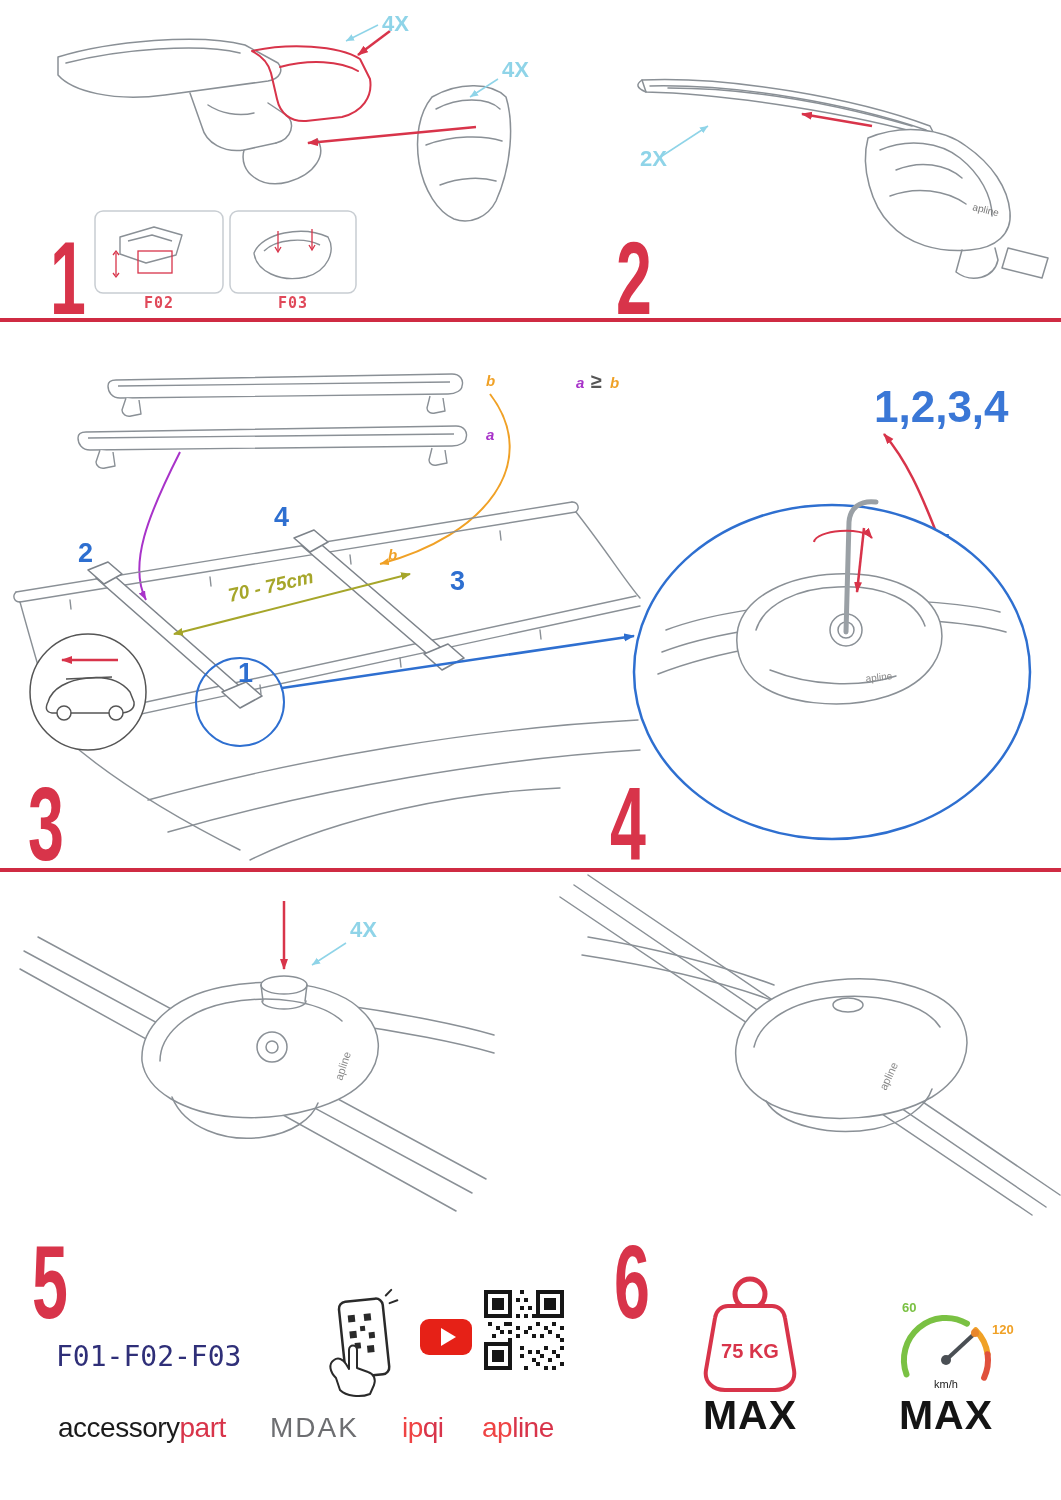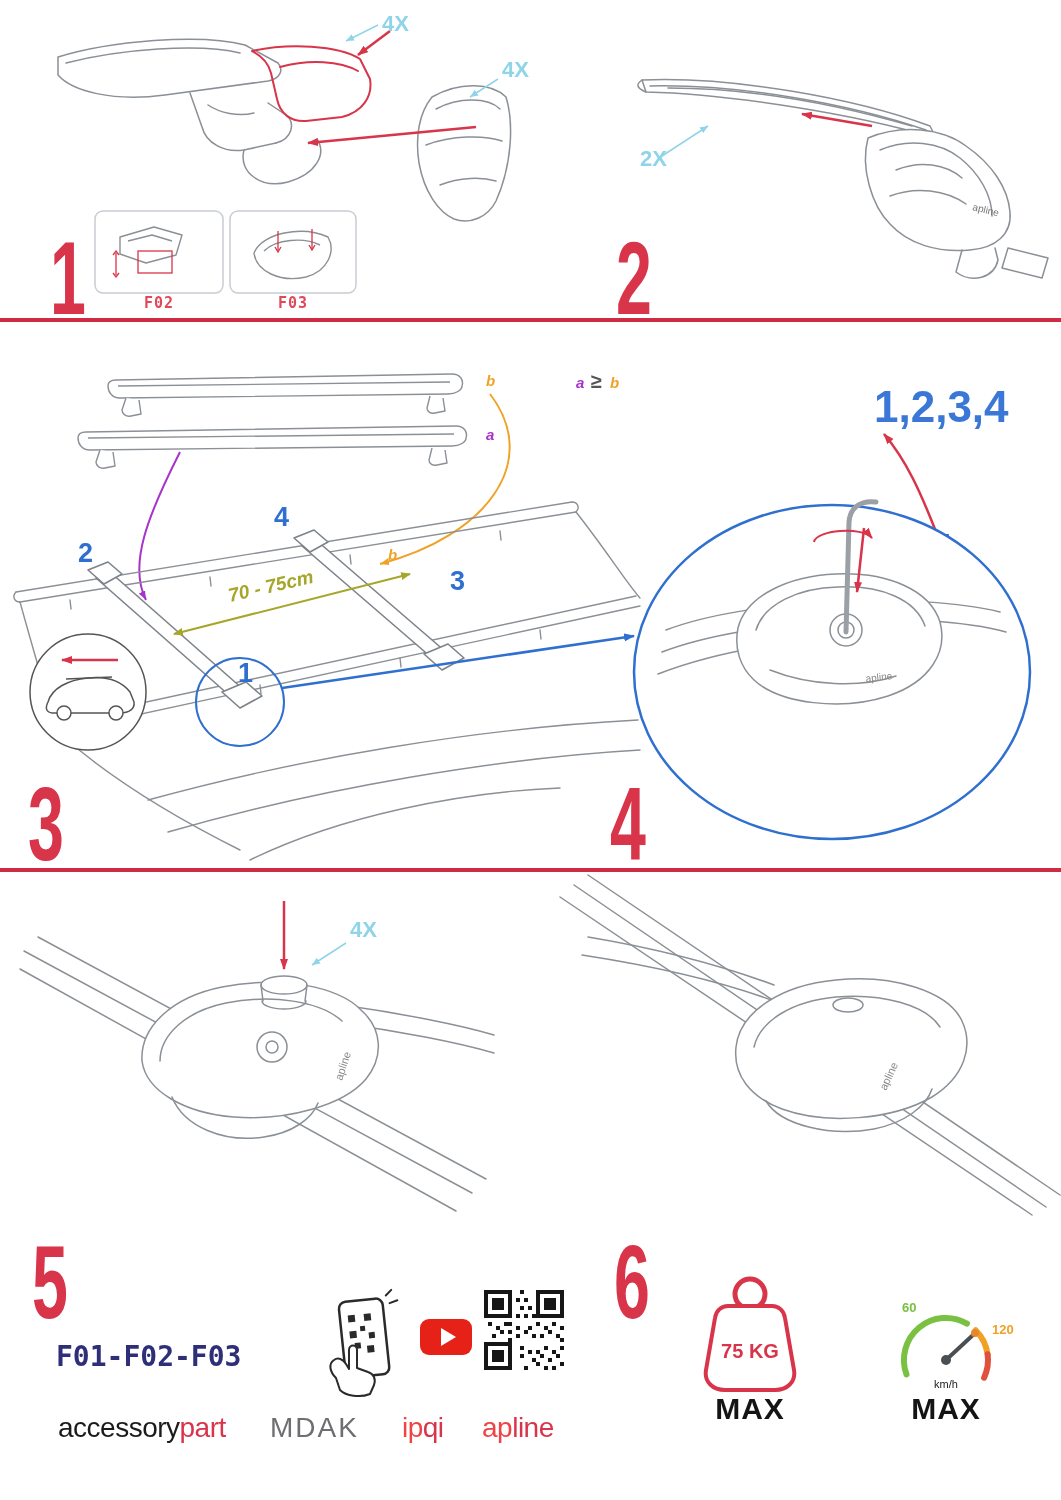--- a/index.html
+++ b/index.html
@@ -9,27 +9,27 @@
   svg{overflow:visible;display:block}
   svg text{font-family:"Liberation Sans",sans-serif}
   .divider{position:absolute;left:0;width:1061px;height:4px;background:#cf2b43}
   .step-num{position:absolute;color:#d8344a;font-size:104px;font-weight:700;line-height:1;
             transform:scaleX(.62);transform-origin:left top;letter-spacing:-4px}
   .t-qty{fill:#8fd4e8;font-size:22px;font-weight:700}
   .t-code{fill:#e0495a;font-size:15px;font-weight:700;
           font-family:"DejaVu Sans Mono",monospace;letter-spacing:1px}
   .t-posnum{fill:#2e6fd0;font-weight:700;font-size:27px}
   .t-pt{font-size:15px;font-style:italic;font-weight:700}
-  .codes{position:absolute;left:56px;top:1340px;font-weight:700;font-size:28px;
+  .codes{position:absolute;left:56px;top:1340px;font-weight:400;font-size:28px;
          font-family:"DejaVu Sans Mono",monospace;color:#2f2f78}
   .brand{position:absolute;top:1412px;font-weight:400;font-size:28px;letter-spacing:-.5px;white-space:nowrap}
   .brand .g{color:#ef4444}
   .brand .k{color:#1b1b1b}
   .brand .r{color:#d8344a}
-  .max-label{position:absolute;top:1392px;text-align:center;font-weight:700;font-size:30px;
+  .max-label{position:absolute;top:1392px;text-align:center;font-weight:700;font-size:41px;
              color:#141414;letter-spacing:1px}
 </style>
 </head>
 <body>
 
 <div class="page">
 
   <div class="step-num" style="left:50px;top:226px">1</div>
 
   <svg class="abs" style="left:40px;top:5px" width="560" height="310" viewBox="0 0 560 310">

